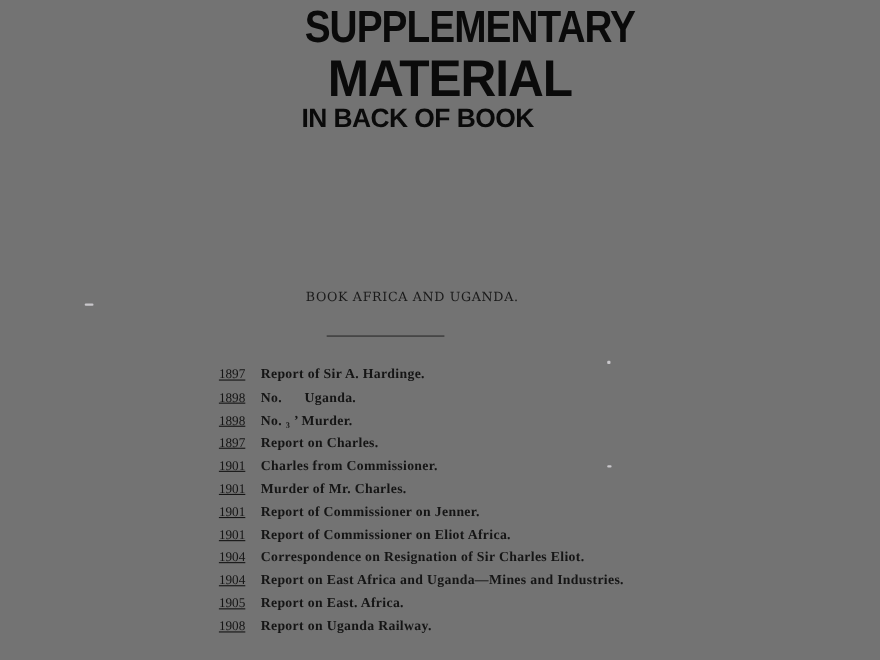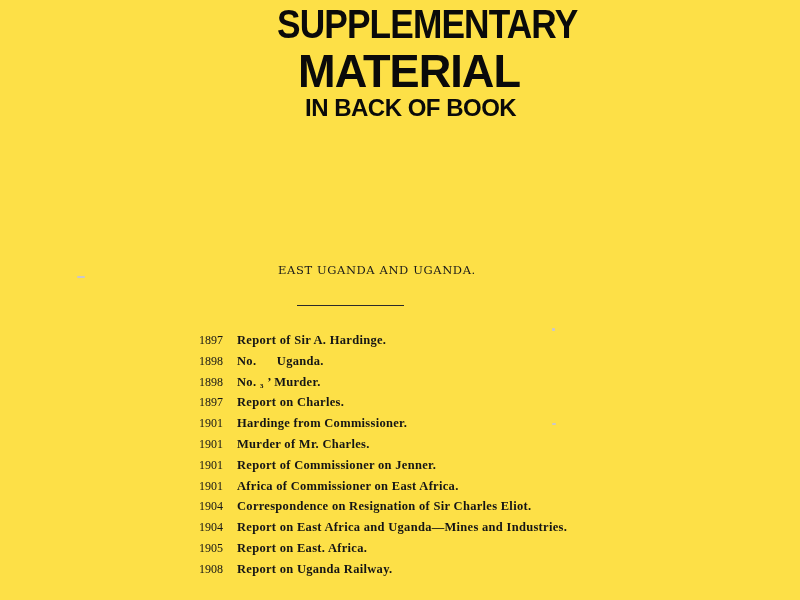--- a/index.html
+++ b/index.html
@@ -7,21 +7,21 @@
       padding: 0;
       width: 800px;
       height: 600px;
       background: #fefdfe;
       overflow: hidden;
     }
     .page {
       position: relative;
       width: 800px;
       height: 600px;
-      background: #fde047;
+      background: #737373;
     }
     .stamp {
       position: absolute;
       left: 272px;
       top: 0px;
       width: 262px;
       text-align: center;
       color: #0a0a0a;
       font-family: "Liberation Sans", "DejaVu Sans", sans-serif;
       font-weight: bold;
@@ -44,21 +44,21 @@
       top: 47px;
       font-size: 47px;
       letter-spacing: -1px;
       transform: scaleX(0.96);
       transform-origin: left top;
       white-space: nowrap;
       filter: blur(0.3px);
     }
     .stamp-line3 {
       position: absolute;
-      left: 33px;
+      left: 2px;
       top: 96px;
       font-size: 24px;
       letter-spacing: -0.5px;
       white-space: nowrap;
       filter: blur(0.2px);
     }
     .doc-title {
       position: absolute;
       left: 278px;
       top: 263px;
@@ -92,20 +92,21 @@
       color: #151515;
       white-space: nowrap;
     }
     .entry .year {
       position: absolute;
       left: 0;
       top: 0;
       width: 34px;
       font-variant-numeric: oldstyle-nums;
       font-size: 12px;
+      text-decoration: underline;
     }
     .entry .text {
       position: absolute;
       left: 38px;
       top: 0;
       letter-spacing: 0.3px;
       font-weight: bold;
     }
     .speck {
       position: absolute;
@@ -117,21 +118,21 @@
 <body>
 
 <div class="page">
 
   <div class="stamp">
     <div class="stamp-line1">SUPPLEMENTARY</div>
     <div class="stamp-line2">MATERIAL</div>
     <div class="stamp-line3">IN BACK OF BOOK</div>
   </div>
 
-  <div class="doc-title">EAST UGANDA AND UGANDA.</div>
+  <div class="doc-title">BOOK AFRICA AND UGANDA.</div>
   <div class="rule"></div>
 
   <ul class="entries">
     <li class="entry">
       <span class="year">1897</span>
       <span class="text">Report of Sir A. Hardinge.</span>
     </li>
     <li class="entry">
       <span class="year">1898</span>
       <span class="text" style="white-space:pre">No.      Uganda.</span>
@@ -139,33 +140,33 @@
     <li class="entry">
       <span class="year">1898</span>
       <span class="text">No. ₃ ’ Murder.</span>
     </li>
     <li class="entry">
       <span class="year">1897</span>
       <span class="text">Report on Charles.</span>
     </li>
     <li class="entry">
       <span class="year">1901</span>
-      <span class="text">Hardinge from Commissioner.</span>
+      <span class="text">Charles from Commissioner.</span>
     </li>
     <li class="entry">
       <span class="year">1901</span>
       <span class="text">Murder of Mr. Charles.</span>
     </li>
     <li class="entry">
       <span class="year">1901</span>
       <span class="text">Report of Commissioner on Jenner.</span>
     </li>
     <li class="entry">
       <span class="year">1901</span>
-      <span class="text">Africa of Commissioner on East Africa.</span>
+      <span class="text">Report of Commissioner on Eliot Africa.</span>
     </li>
     <li class="entry">
       <span class="year">1904</span>
       <span class="text">Correspondence on Resignation of Sir Charles Eliot.</span>
     </li>
     <li class="entry">
       <span class="year">1904</span>
       <span class="text">Report on East Africa and Uganda—Mines and Industries.</span>
     </li>
     <li class="entry">

